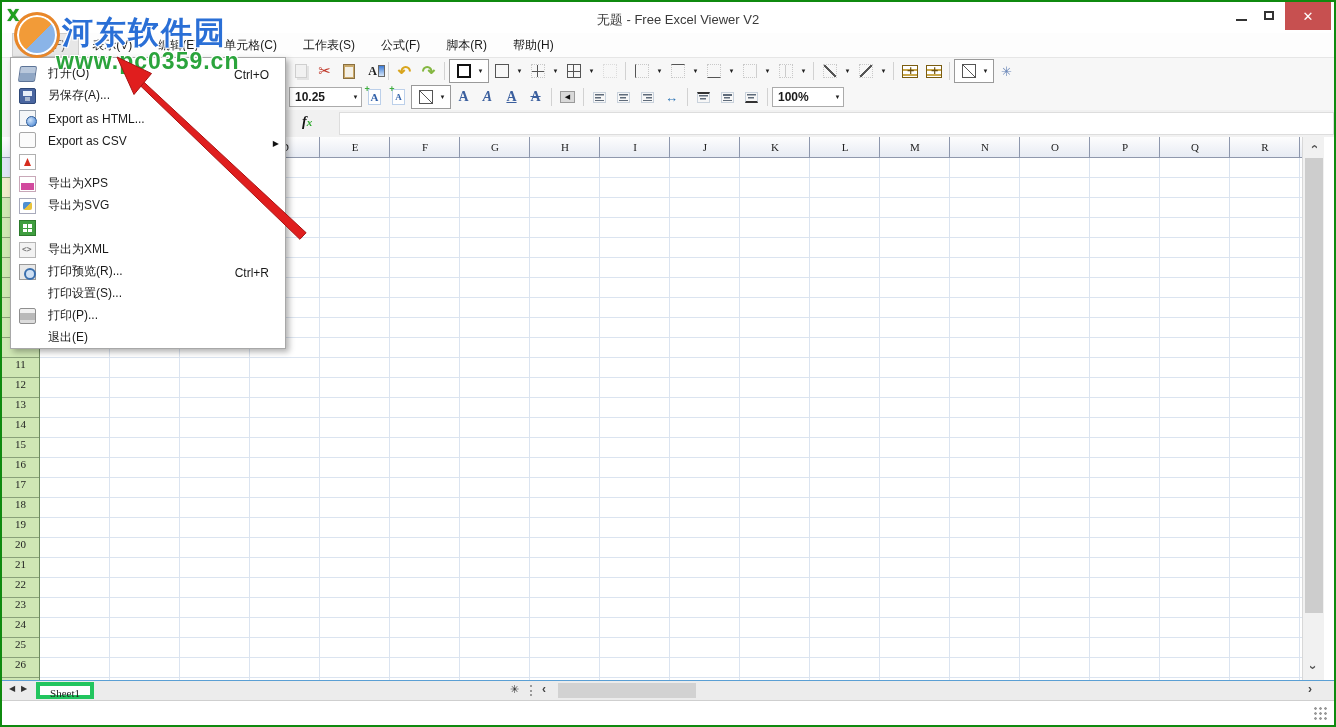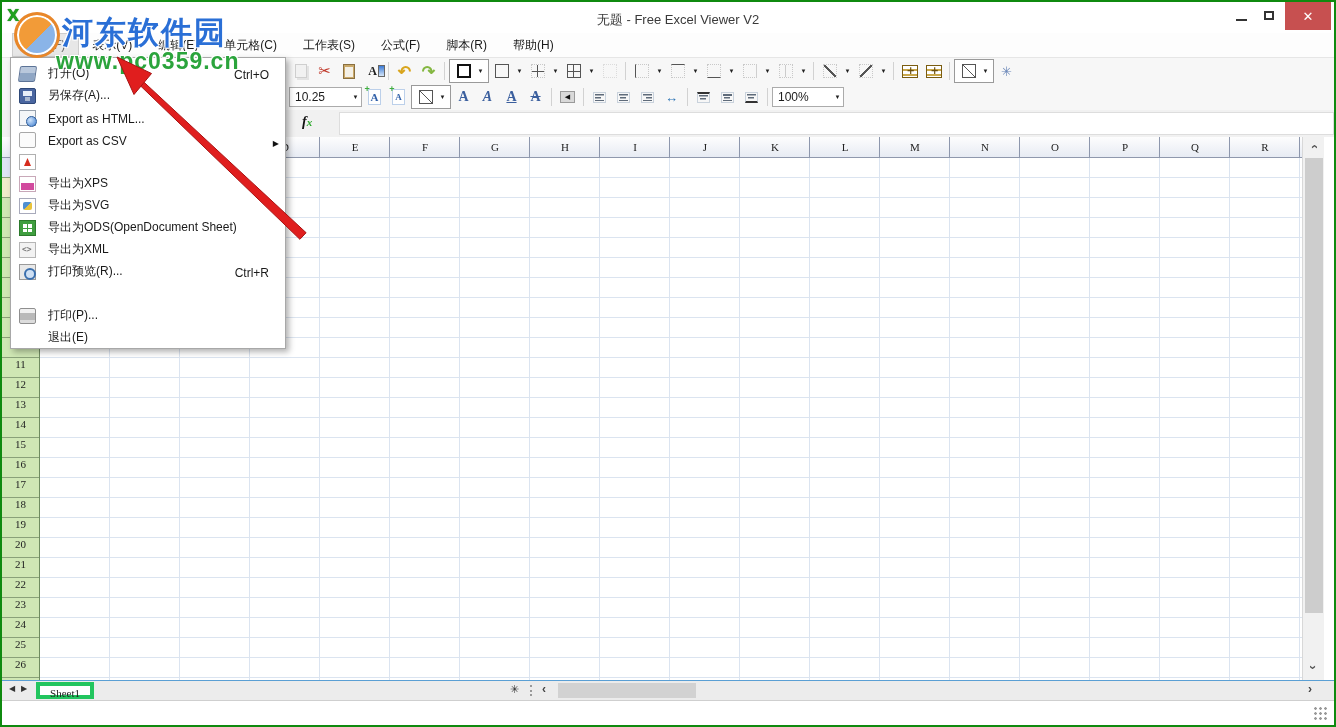--- a/index.html
+++ b/index.html
@@ -61,21 +61,21 @@
   .bi.dgu{background-image:linear-gradient(to top right,transparent 45%,#555 45% 55%,transparent 55%);}
   .bi.dgd{background-image:linear-gradient(to bottom right,transparent 45%,#555 45% 55%,transparent 55%);}
   .bi.nob{border:1px solid #555;background-image:linear-gradient(to top right,transparent 46%,#555 46% 54%,transparent 54%);}
   .tbl{width:16px;height:13px;border:1px solid #7a5c10;position:relative;flex:none;
        background:linear-gradient(#fff 0 3px,#caa84a 3px 5px,#fff 5px 8px,#caa84a 8px 10px,#fff 10px 100%);}
   .tbl::after{content:"+";position:absolute;left:4px;top:-1px;font:bold 10px "DejaVu Sans",sans-serif;color:#6a4e0e;}
   .frz{color:#6b87b8;font-size:13px;}
 
   .combo{height:20px;background:#fff;border:1px solid #ababab;display:flex;align-items:center;
          padding-left:5px;font-size:12px;flex:none;}
-  .combo .cv{flex:1;}
+  .combo .cv{flex:1;font-weight:bold;}
   .ga{font:bold 11px "Liberation Serif",serif;color:#2f5fa8;border:1px solid #bcd0ea;background:#fff;
       padding:0 2px;position:relative;line-height:14px;}
   .ga::after{content:"+";position:absolute;top:-6px;left:-4px;color:#3fae3f;font:bold 9px sans-serif;}
   .ga.sm{font-size:9px;}
   .fA{font-family:"Liberation Serif",serif;font-size:14px;color:#3b5f9e;font-weight:bold;}
   .fA.it{font-style:italic;font-weight:bold;}
   .fA.un{text-decoration:underline;}
   .fA.st{text-decoration:line-through;}
   .mrg{width:15px;height:12px;background:#d9d9d9;border:1px solid #9a9a9a;display:flex;
        align-items:center;justify-content:center;font-size:7px;color:#111;}
@@ -477,33 +477,33 @@
     <div class="mi">
       <span class="ic ic-xps"></span>
       <span class="lbl">导出为XPS</span>
     </div>
     <div class="mi">
       <span class="ic ic-svg"></span>
       <span class="lbl">导出为SVG</span>
     </div>
     <div class="mi">
       <span class="ic ic-ods"></span>
-      <span class="lbl">导出为ODS(OpenDocument Sheet)</span>
     </div>
     <div class="mi">
       <span class="ic ic-xml"></span>
       <span class="lbl">导出为XML</span>
     </div>
     <div class="mi">
       <span class="ic ic-preview"></span>
       <span class="lbl">打印预览(R)...</span>
       <span class="sc">Ctrl+R</span>
     </div>
     <div class="mi">
       <span class="ic"></span>
+      <span class="lbl">打印设置(S)...</span>
     </div>
     <div class="mi">
       <span class="ic ic-printer"></span>
       <span class="lbl">打印(P)...</span>
     </div>
     <div class="mi">
       <span class="ic"></span>
       <span class="lbl">退出(E)</span>
     </div>
   </div>

